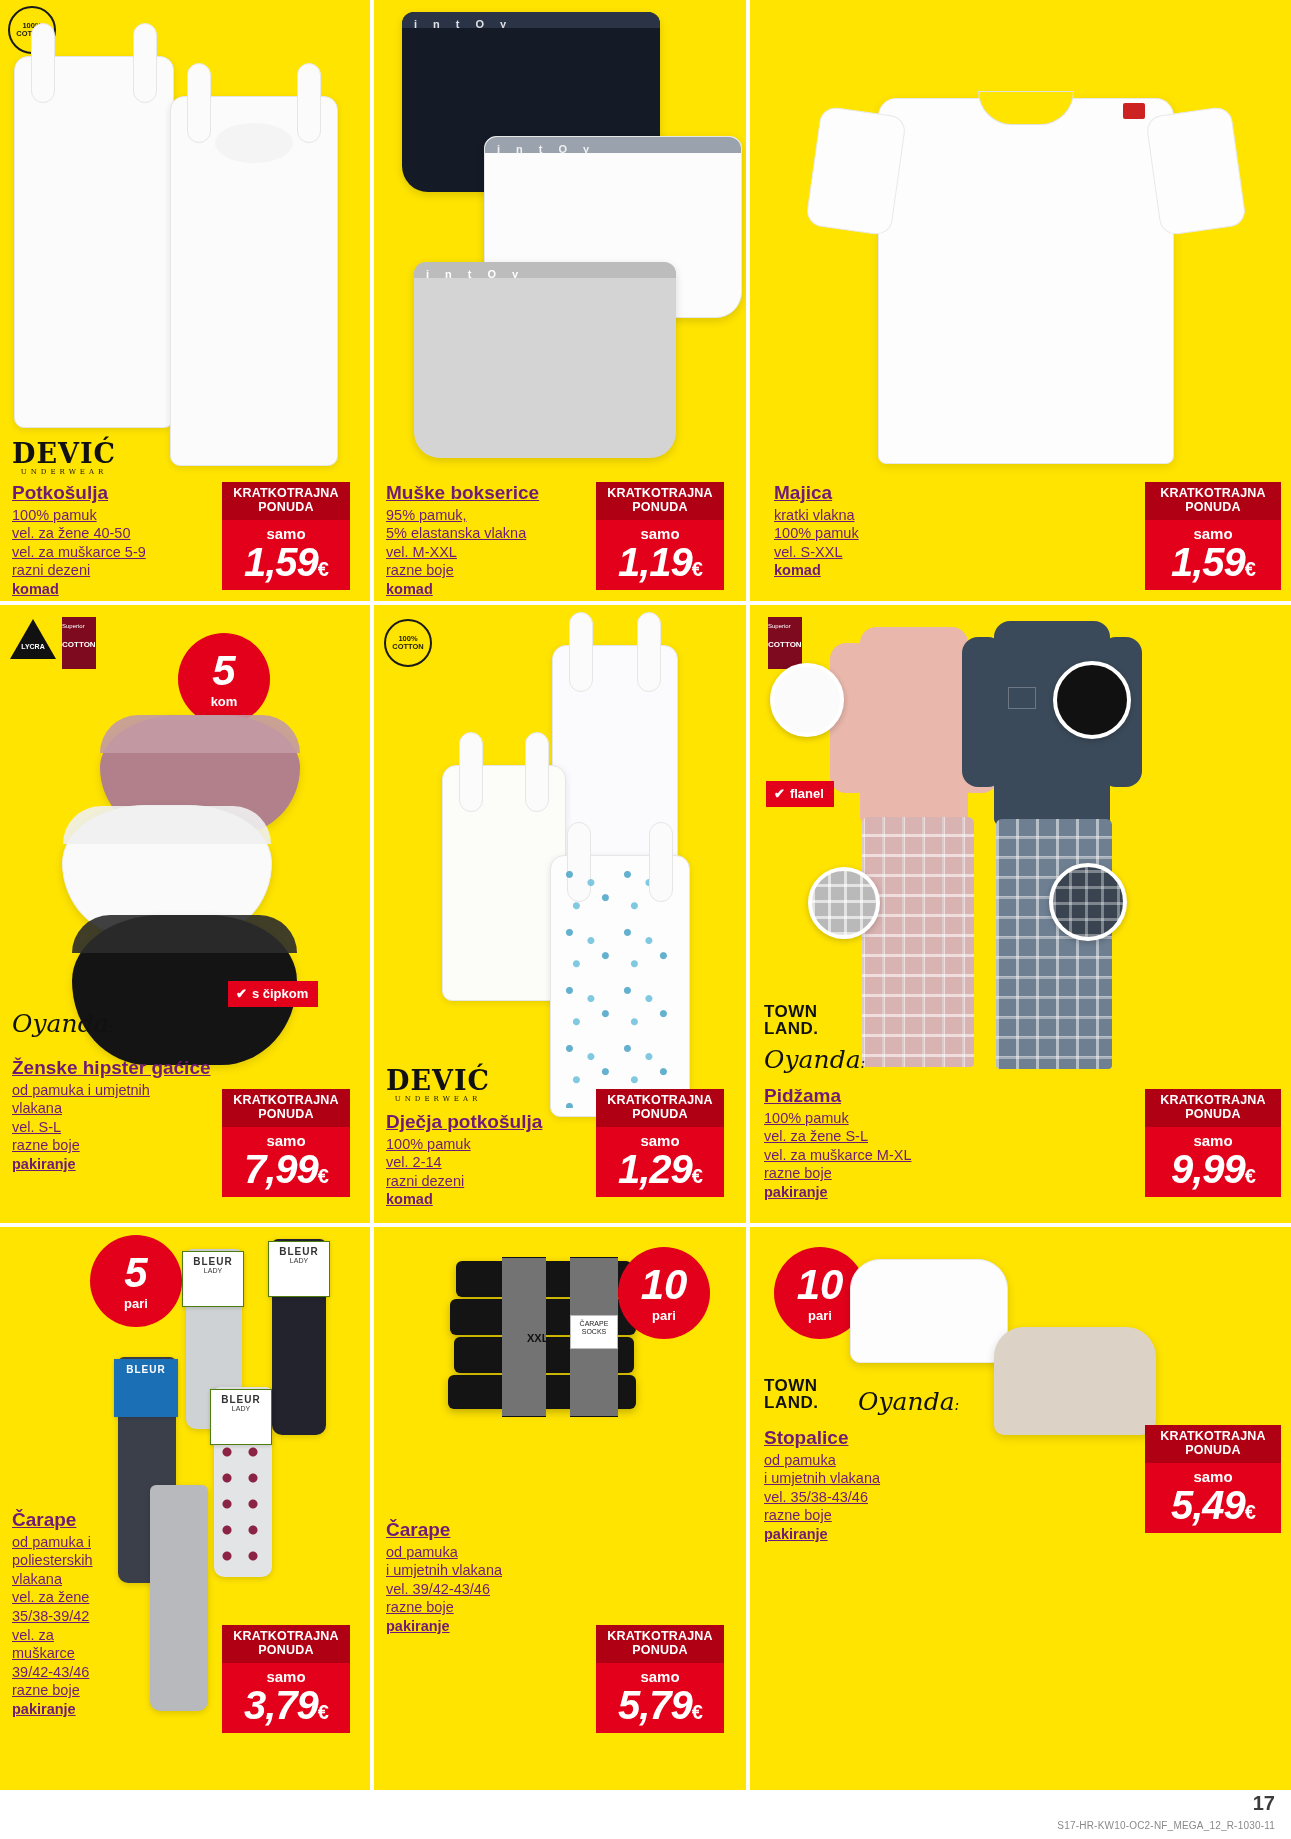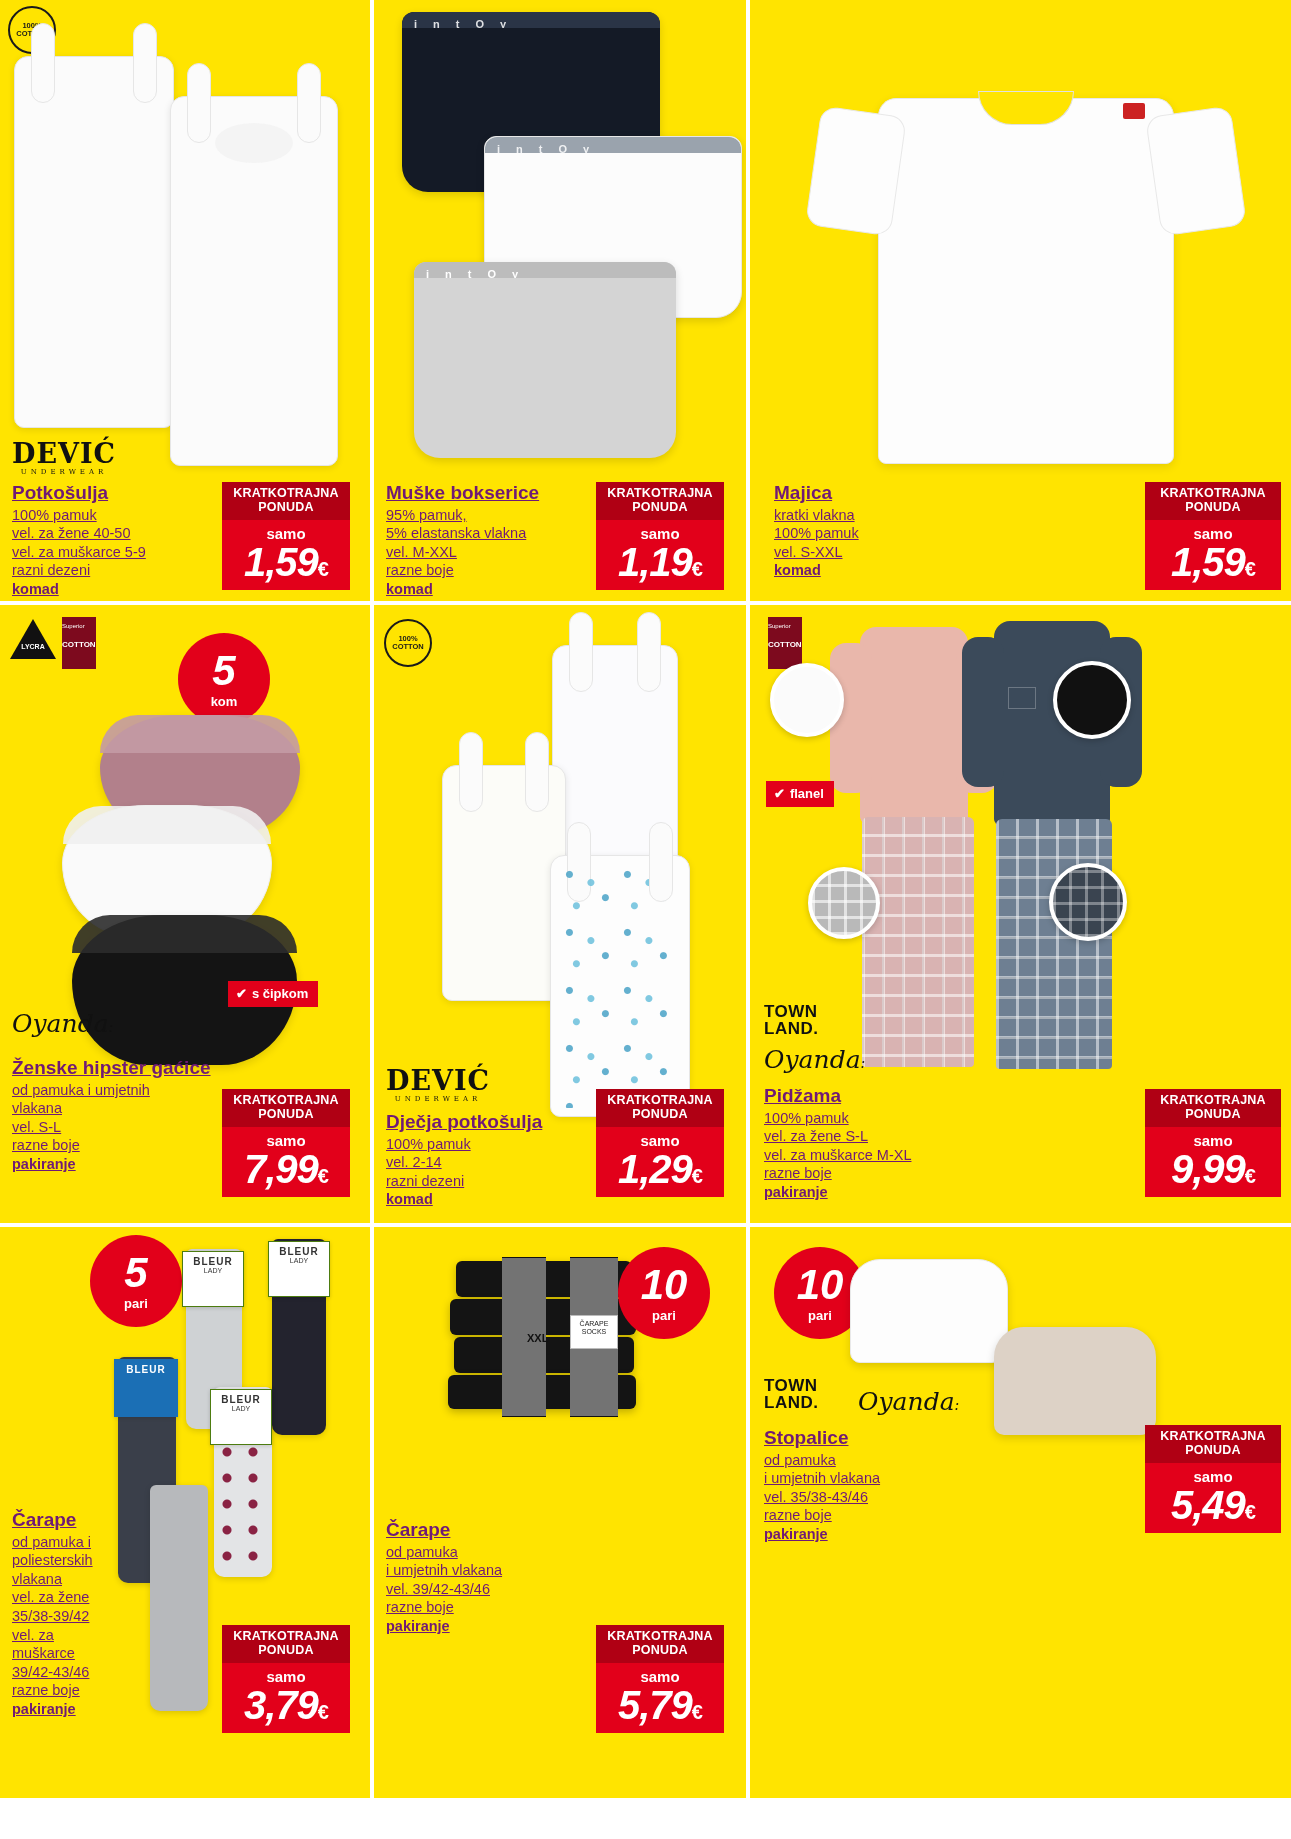--- a/index.html
+++ b/index.html
@@ -721,13 +721,17 @@
           <div>KRATKOTRAJNA</div>
           <div>PONUDA</div>
         </div>
         <div class="samo">samo</div>
         <div class="amount"><span>5,49</span><span class="cur">€</span></div>
       </div>
     </div>
 
   </div>
 
+  <div class="footer">
+    <div class="pagenum">17</div>
+    <div class="artcode">S17-HR-KW10-OC2-NF_MEGA_12_R-1030-11</div>
+  </div>
 </div>
 
 </body></html>

